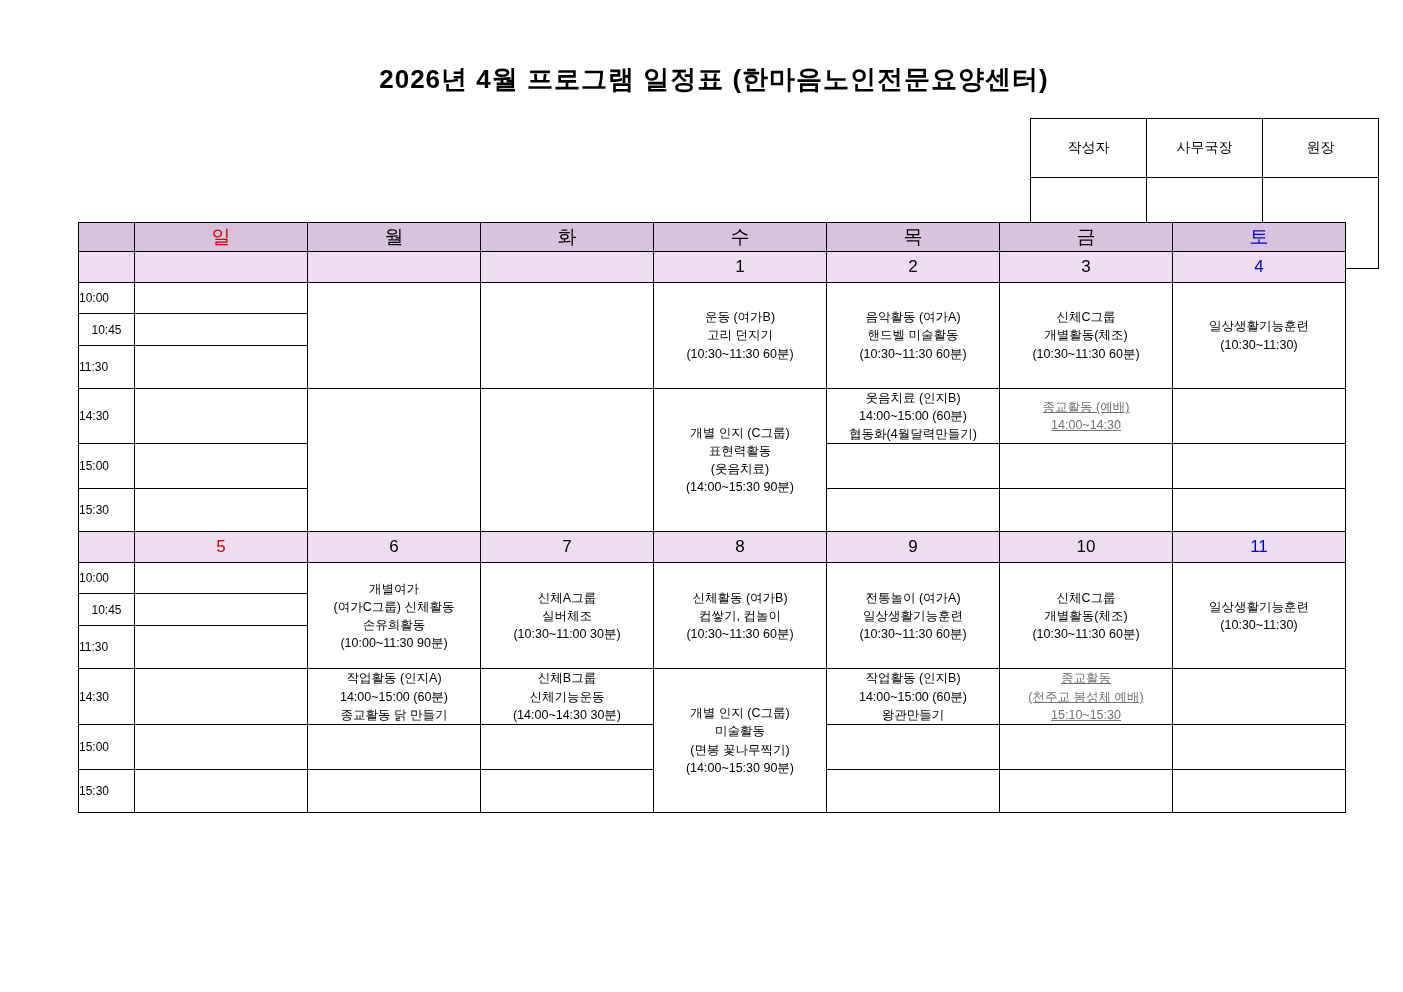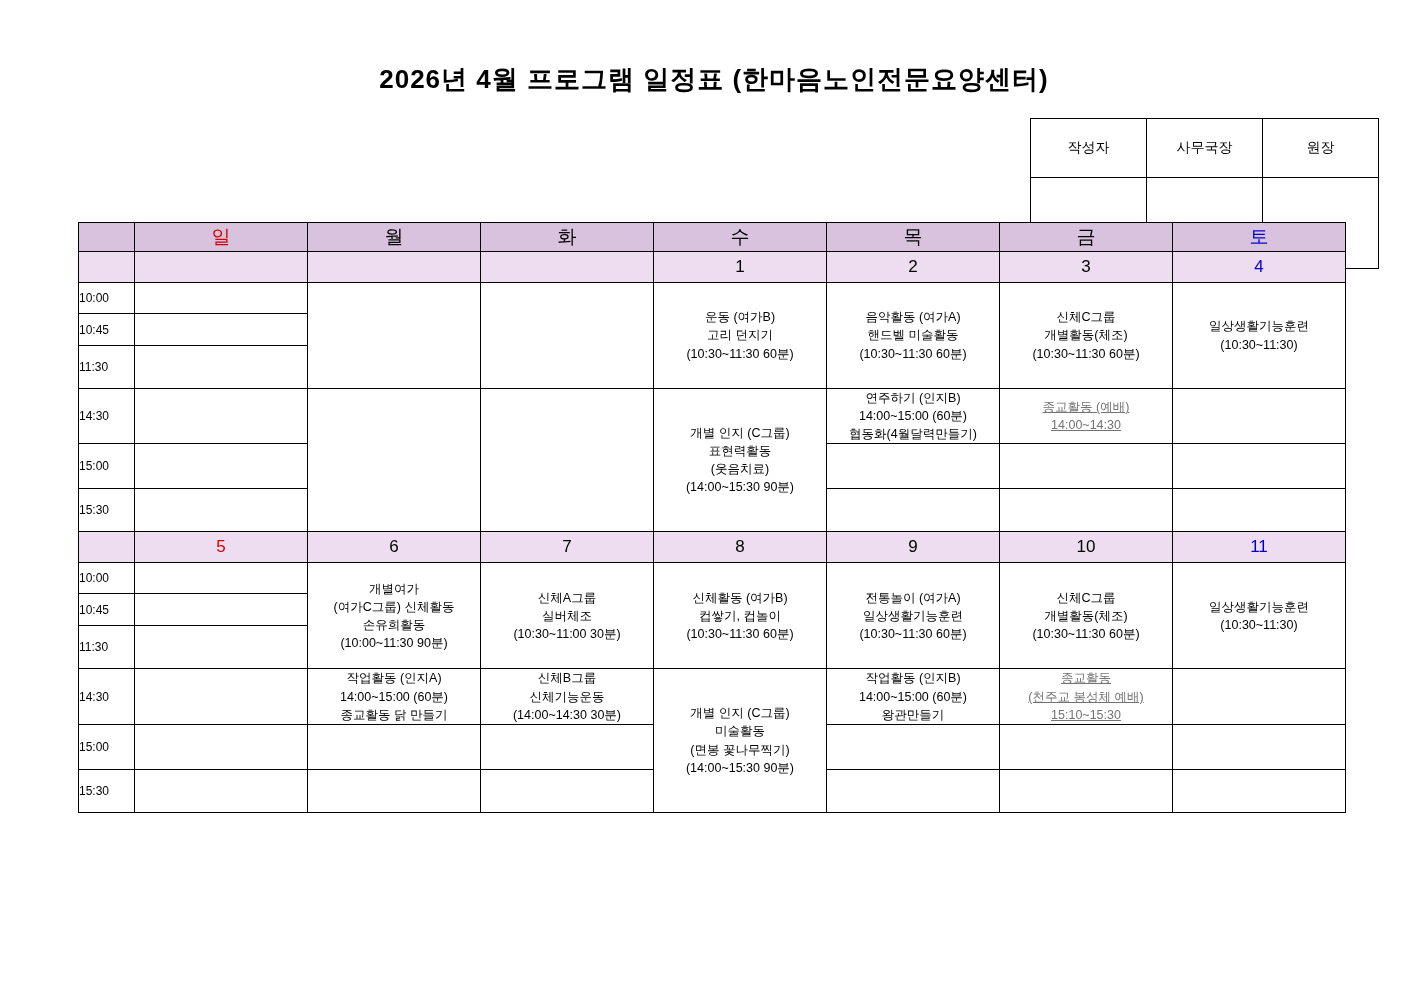--- a/index.html
+++ b/index.html
@@ -89,21 +89,21 @@
   .cell {
     text-align: center;
     font-size: 12.5px;
     line-height: 1.45;
     vertical-align: middle;
     padding: 2px 3px;
   }
   .cell .ln { display: block; white-space: nowrap; }
   .blue { color: #737373; text-decoration: underline; }
   .r1 { height: 30px; margin-left: 11px; }
-  .r2 { height: 31px; }
+  .r2 { height: 31px; text-align: center; }
   .r3 { height: 42px; }
   .r4 { height: 52px; }
   .r5 { height: 44px; }
   .r6 { height: 42px; }
 </style>
 </head>
 <body>
 
 <div class="page-title">2026년 4월 프로그램 일정표 (한마음노인전문요양센터)</div>
 
@@ -197,21 +197,21 @@
     <td class="cell r4"></td>
     <td class="cell" rowspan="3"></td>
     <td class="cell" rowspan="3"></td>
     <td class="cell" rowspan="3">
       <span class="ln">개별 인지 (C그룹)</span>
       <span class="ln">표현력활동</span>
       <span class="ln">(웃음치료)</span>
       <span class="ln">(14:00~15:30  90분)</span>
     </td>
     <td class="cell r4">
-      <span class="ln">연주하기 (인지B)</span>
+      <span class="ln">웃음치료 (인지B)</span>
       <span class="ln">14:00~15:00 (60분)</span>
       <span class="ln">협동화(4월달력만들기)</span>
     </td>
     <td class="cell r4 blue">
       <span class="ln">종교활동 (예배)</span>
       <span class="ln">14:00~14:30</span>
     </td>
     <td class="cell r4"></td>
   </tr>
   <tr>

